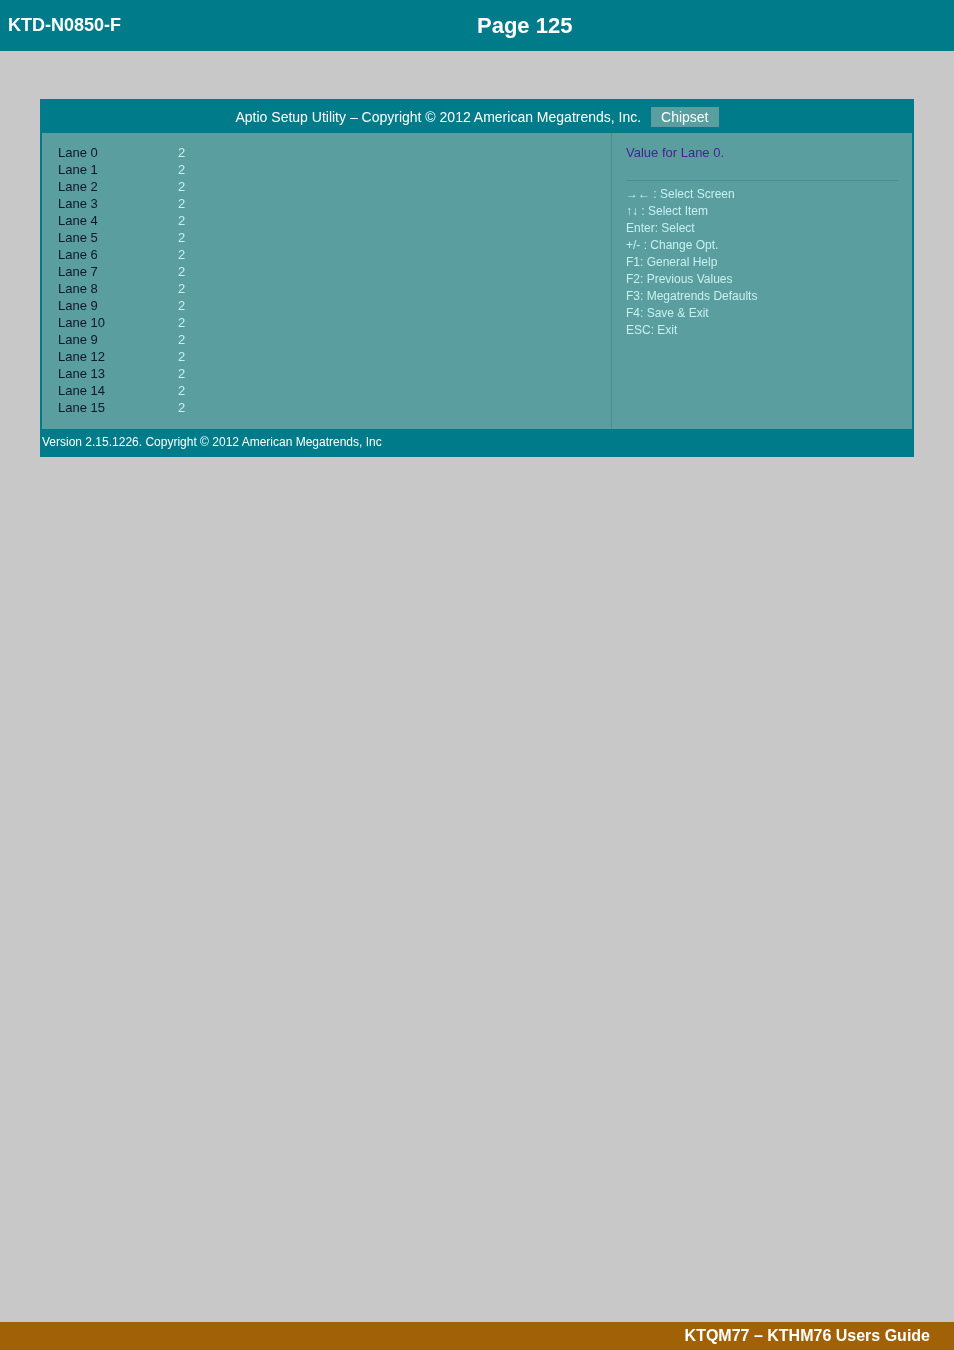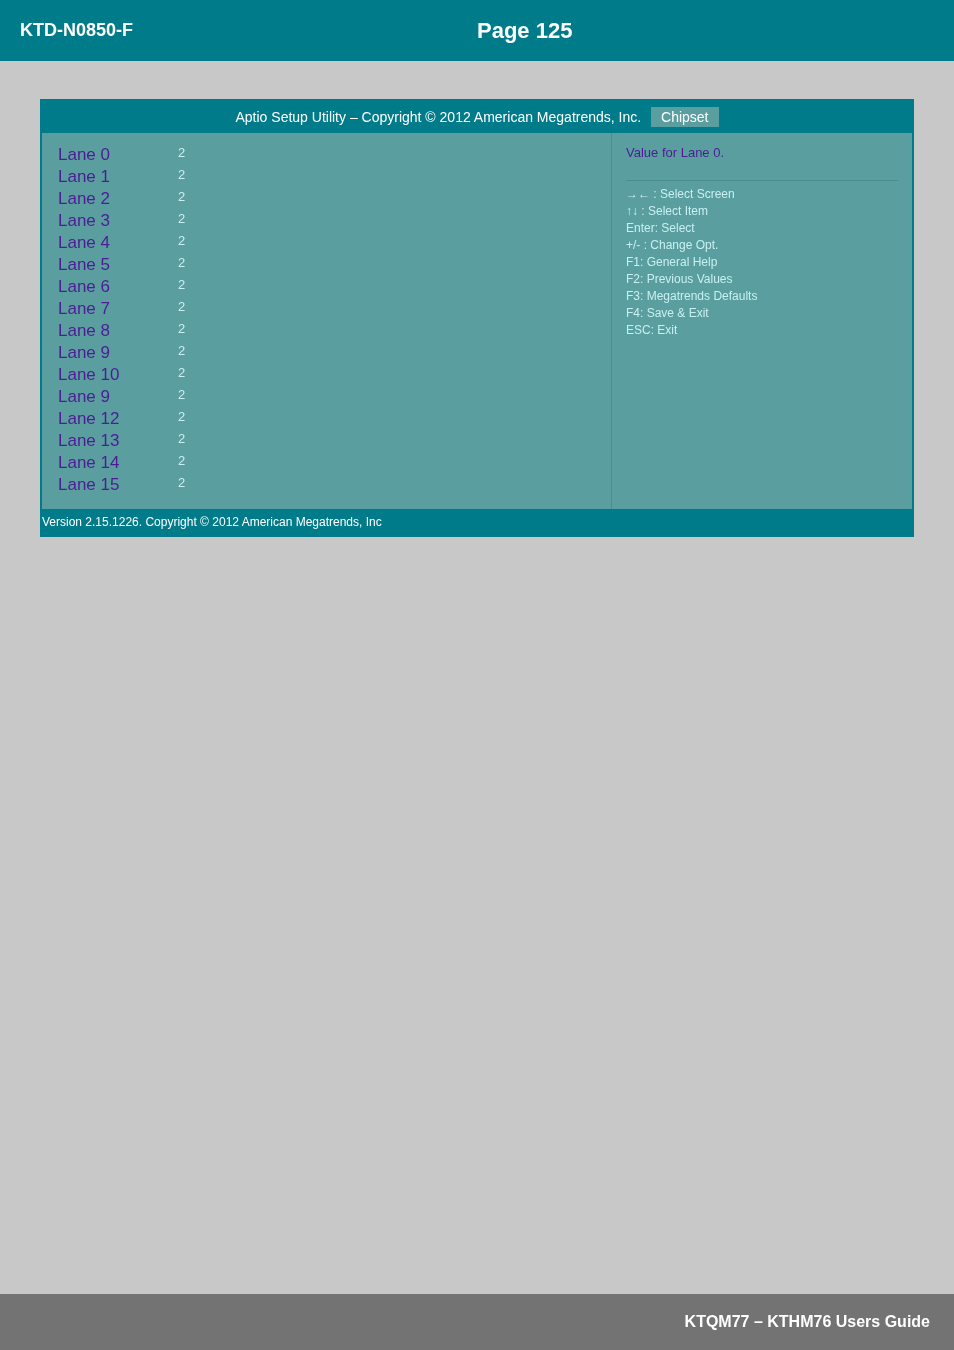--- a/index.html
+++ b/index.html
@@ -9,22 +9,22 @@
       background: #c8c8c8;
       font-family: Arial, sans-serif;
       position: relative;
     }
 
     
     .header {
       display: flex;
       align-items: center;
       background: #007b8a;
-      height: 61px;
-      padding: 0 20px;
+      height: 51px;
+      padding: 0 8px;
     }
     .header-left {
       color: #fff;
       font-size: 18px;
       font-weight: bold;
       flex: 1;
     }
     .header-center {
       color: #fff;
       font-size: 22px;
@@ -35,21 +35,21 @@
     .header-right {
       color: #fff;
       font-size: 18px;
       font-weight: bold;
       flex: 1;
       text-align: right;
     }
 
     
     .main {
-      padding: 38px 40px;
+      padding: 48px 40px;
     }
 
     
     .bios-panel {
       border: 2px solid #007b8a;
       background: #5a9ea0;
     }
 
     
     .bios-title-bar {
@@ -88,22 +88,22 @@
       font-weight: bold;
       margin-bottom: 10px;
     }
 
     .lane-row {
       display: flex;
       flex-direction: row;
       margin-bottom: 2px;
     }
     .lane-label {
-      color: #4c1d95;
-      font-size: 17px;
+      color: #0f172a;
+      font-size: 13px;
       width: 80px;
       min-width: 80px;
     }
     .lane-value {
       color: #c8f0f0;
       font-size: 13px;
       margin-left: 40px;
     }
 
     
@@ -141,22 +141,22 @@
       padding: 6px 0;
       font-size: 12px;
     }
 
     
     .bottom-bar {
       position: absolute;
       bottom: 0;
       left: 0;
       width: 954px;
-      height: 56px;
-      background: #737373;
+      height: 28px;
+      background: #a16207;
       display: flex;
       align-items: center;
       justify-content: flex-end;
       padding-right: 24px;
     }
     .bottom-bar-text {
       color: #fff;
       font-size: 16px;
       font-weight: bold;
     }

